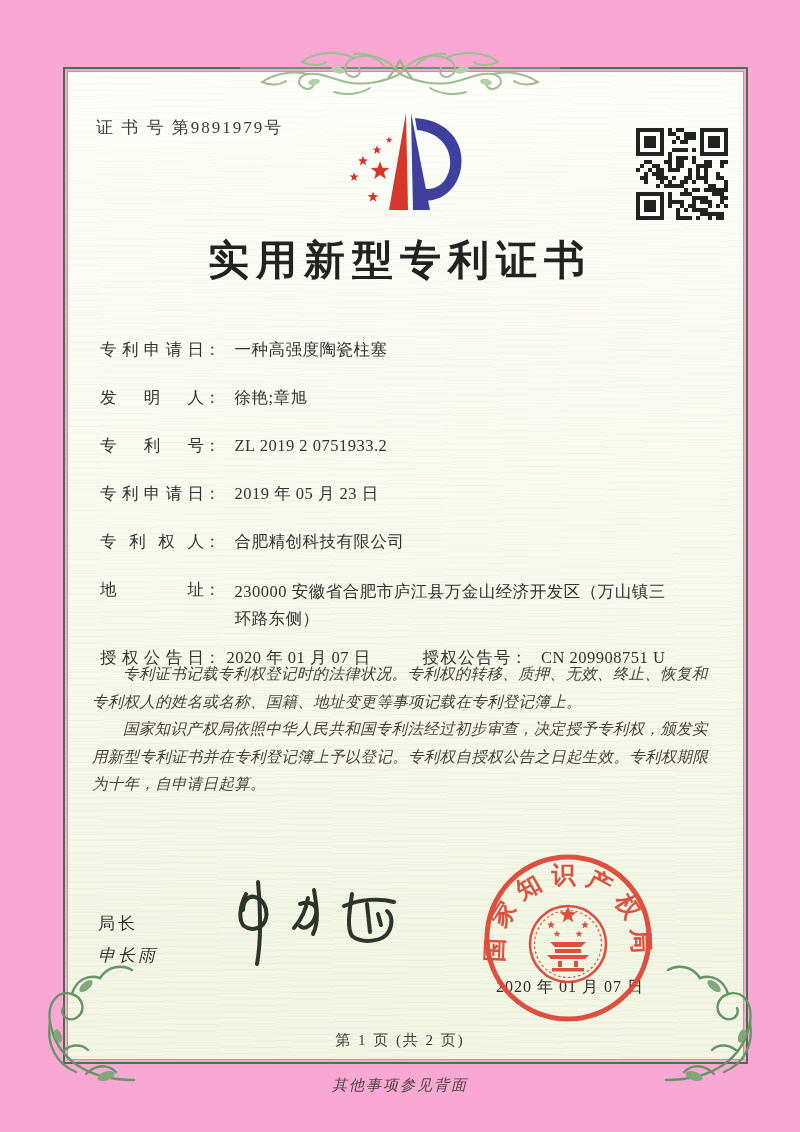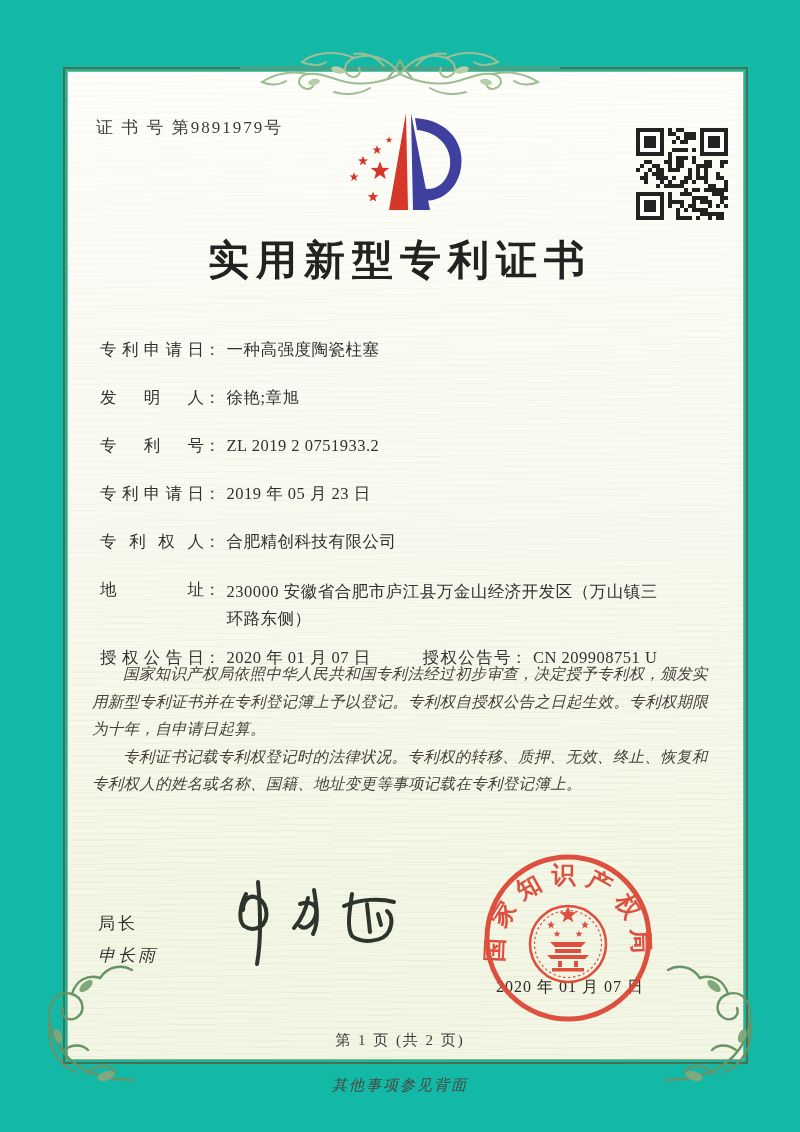--- a/index.html
+++ b/index.html
@@ -1,18 +1,18 @@
 <!DOCTYPE html>
 <html><head>
 <meta charset="utf-8">
 <style>
   html,body{margin:0;padding:0;background:#f4f4f0;}
   .page{
     position:relative; width:800px; height:1132px; margin:0 auto;
-    background:#14b8a6; overflow:hidden;
+    background:#f9a8d4; overflow:hidden;
     font-family:"Liberation Serif","DejaVu Serif",serif; color:#303030;
   }
   
   .frame{position:absolute; left:63px; top:67px; width:681px; height:993px;
          border:2px solid #47714b; z-index:1;}
   .frame-inner{position:absolute; inset:2px; border:1px solid #90af8f;
     background:
       linear-gradient(to bottom, rgba(255,255,255,.65), rgba(233,240,213,.45) 88%),
       repeating-linear-gradient(179deg, rgba(163,190,137,.16) 0 1px, rgba(0,0,0,0) 1px 6px),
       repeating-linear-gradient(181.5deg, rgba(163,190,137,.12) 0 1px, rgba(0,0,0,0) 1px 7px),
@@ -22,21 +22,21 @@
            font-size:17px; letter-spacing:2px; color:#3c3c3c;}
   .logo{position:absolute; left:333px; top:108px; z-index:4;}
   .qr{position:absolute; left:636px; top:128px; width:92px; height:92px; z-index:4;}
   .title{position:absolute; left:0; right:0; top:233px; z-index:4; text-align:center;
          font-size:41px; font-weight:bold; letter-spacing:7px; color:#222;}
   .fields{position:absolute; left:100px; top:338px; width:568px; z-index:4;
           font-size:16.5px; color:#313131;}
   .frow{display:flex; align-items:flex-start; line-height:23px; margin-bottom:25px;}
   .flabel{flex:0 0 104px; text-align:justify; text-align-last:justify;}
   .fcolon{flex:0 0 auto; margin-right:6px;}
-  .fvalue{flex:1; letter-spacing:.5px;}
+  .fvalue{flex:1; letter-spacing:.5px;margin-left:8px;}
   .fvalue.addr{max-width:446px; line-height:27px;}
   .gdate{flex:0 0 196px; letter-spacing:.5px;}
   .glabel2{flex:0 0 88px; text-align:justify; text-align-last:justify;}
   .paras{position:absolute; left:92px; top:660px; width:626px; z-index:4;
          font-size:15.5px; line-height:27.5px; color:#46413a; font-style:italic;}
   .paras p{margin:0; text-indent:2em; letter-spacing:.3px;}
   .signoff{position:absolute; left:98px; z-index:4; font-size:17px; letter-spacing:3px; color:#333;}
   .sig{position:absolute; left:212px; top:874px; z-index:4;}
   .seal{position:absolute; left:468px; top:838px; z-index:6; pointer-events:none; opacity:.93;}
   .seal-date{position:absolute; left:472px; top:977px; width:196px; z-index:5;
@@ -320,22 +320,22 @@
       <span class="flabel">授权公告日</span>
         <span class="fcolon">：</span>
       <span class="gdate">2020 年 01 月 07 日</span>
       <span class="glabel2">授权公告号</span>
         <span class="fcolon">：</span>
       <span class="fvalue">CN 209908751 U</span>
     </div>
   </div>
 
   <div class="paras">
+    <p>专利证书记载专利权登记时的法律状况。专利权的转移、质押、无效、终止、恢复和专利权人的姓名或名称、国籍、地址变更等事项记载在专利登记簿上。</p>
     <p>国家知识产权局依照中华人民共和国专利法经过初步审查，决定授予专利权，颁发实用新型专利证书并在专利登记簿上予以登记。专利权自授权公告之日起生效。专利权期限为十年，自申请日起算。</p>
-    <p>专利证书记载专利权登记时的法律状况。专利权的转移、质押、无效、终止、恢复和专利权人的姓名或名称、国籍、地址变更等事项记载在专利登记簿上。</p>
   </div>
 
   <div class="signoff" style="top:912px;">局长</div>
   <div class="signoff" style="top:944px;font-style:italic;">申长雨</div>
 
   <svg class="sig" width="205" height="100" viewBox="0 0 205 100">
     <g stroke="#2c352c" fill="none" stroke-width="4" stroke-linecap="round" stroke-linejoin="round">
       <path d="M34,20 C28,32 26,46 32,52 C40,58 52,54 54,44 C56,34 51,25 43,23 C36,21 31,28 31,36"></path>
       <path d="M46,8 C48,30 50,62 45,90"></path>
       <path d="M96,24 C94,36 89,46 82,54"></path>

